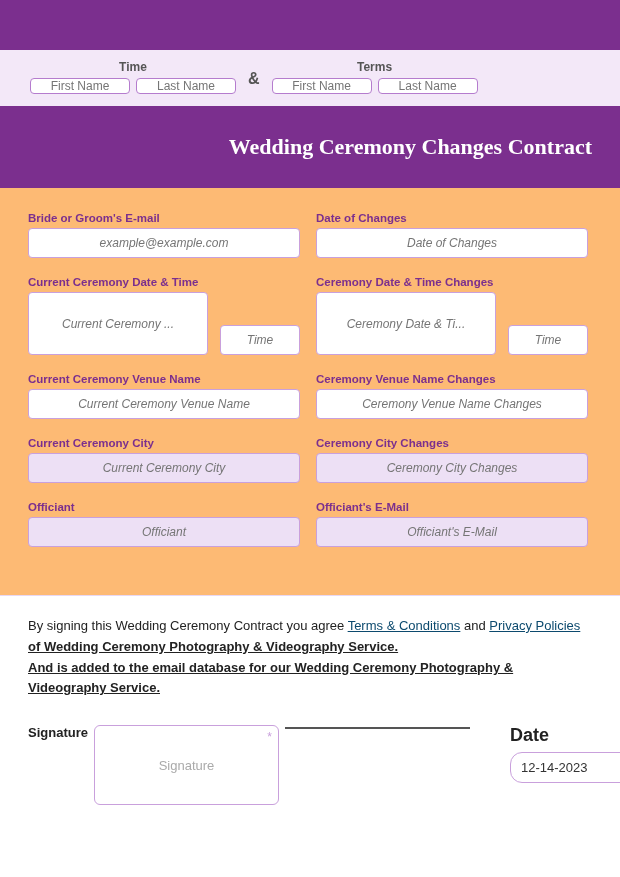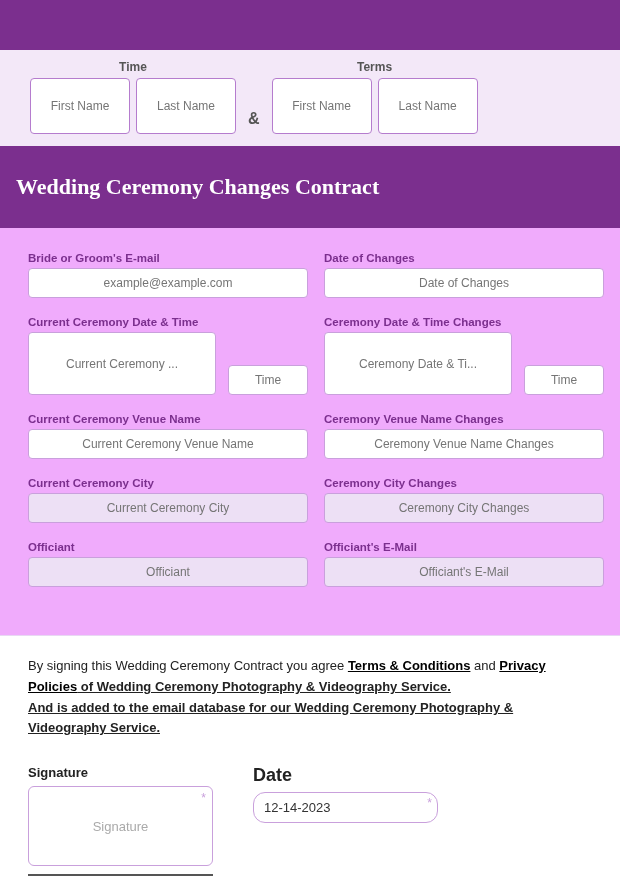--- a/index.html
+++ b/index.html
@@ -36,52 +36,52 @@
       color: #555;
       text-align: center;
     }
     .name-inputs {
       display: flex;
       gap: 6px;
     }
     .name-input {
       border: 1px solid #b57cce;
       border-radius: 4px;
-      padding: 20px 8px;
+      padding: 0 8px;
       font-size: 12px;
       color: #aaa;
       background: #fff;
       width: 100px;
       text-align: center;
     }
     .ampersand {
       font-size: 16px;
       font-weight: bold;
       color: #555;
       padding-bottom: 4px;
       margin: 0 4px;
       align-self: flex-end;
       padding-bottom: 6px;
     }
     .header-title {
       background: #7b2f8e;
-      padding: 28px 16px;
-      text-align: left;
+      padding: 28px 28px;
+      text-align: right;
     }
     .header-title h1 {
       color: #fff;
       font-size: 22px;
       font-weight: bold;
       font-family: Georgia, serif;
     }
 
     
     .form-section {
-      background: #f0abfc;
-      padding: 24px 16px 30px 28px;
+      background: #fdba74;
+      padding: 24px 32px 30px 28px;
     }
     .form-row {
       display: flex;
       gap: 16px;
       margin-bottom: 18px;
     }
     .form-col {
       flex: 1;
       display: flex;
       flex-direction: column;
@@ -94,20 +94,21 @@
     }
     .field-input {
       border: 1px solid #c9a0dc;
       border-radius: 4px;
       padding: 7px 10px;
       font-size: 12px;
       color: #aaa;
       background: #fff;
       width: 100%;
       text-align: center;
+      font-style: italic;
     }
     .field-input.highlight {
       background: #ede0f5;
       color: #9b59b6;
     }
     .sub-row {
       display: flex;
       gap: 12px;
     }
     .sub-row .field-input {
@@ -123,42 +124,42 @@
       background: #fff;
       padding: 20px 28px 16px 28px;
       border-top: 1px solid #e8d8f3;
     }
     .terms-text {
       font-size: 13px;
       line-height: 1.6;
       color: #222;
     }
     .terms-text a {
-      color: #000000;
-      font-weight: bold;
+      color: #0c4a6e;
+      font-weight: normal;
       text-decoration: underline;
     }
     .terms-text strong {
       font-weight: bold;
       text-decoration: underline;
     }
 
     
     .sig-date-section {
       background: #fff;
       padding: 10px 28px 30px 28px;
     }
     .sig-date-row {
       display: flex;
       gap: 40px;
       align-items: flex-start;
     }
     .sig-col {
       display: flex;
-      flex-direction: column;
+      flex-direction: row;
       gap: 6px;
     }
     .sig-label {
       font-size: 13px;
       font-weight: bold;
       color: #222;
     }
     .sig-box {
       border: 1px solid #c9a0dc;
       border-radius: 6px;

